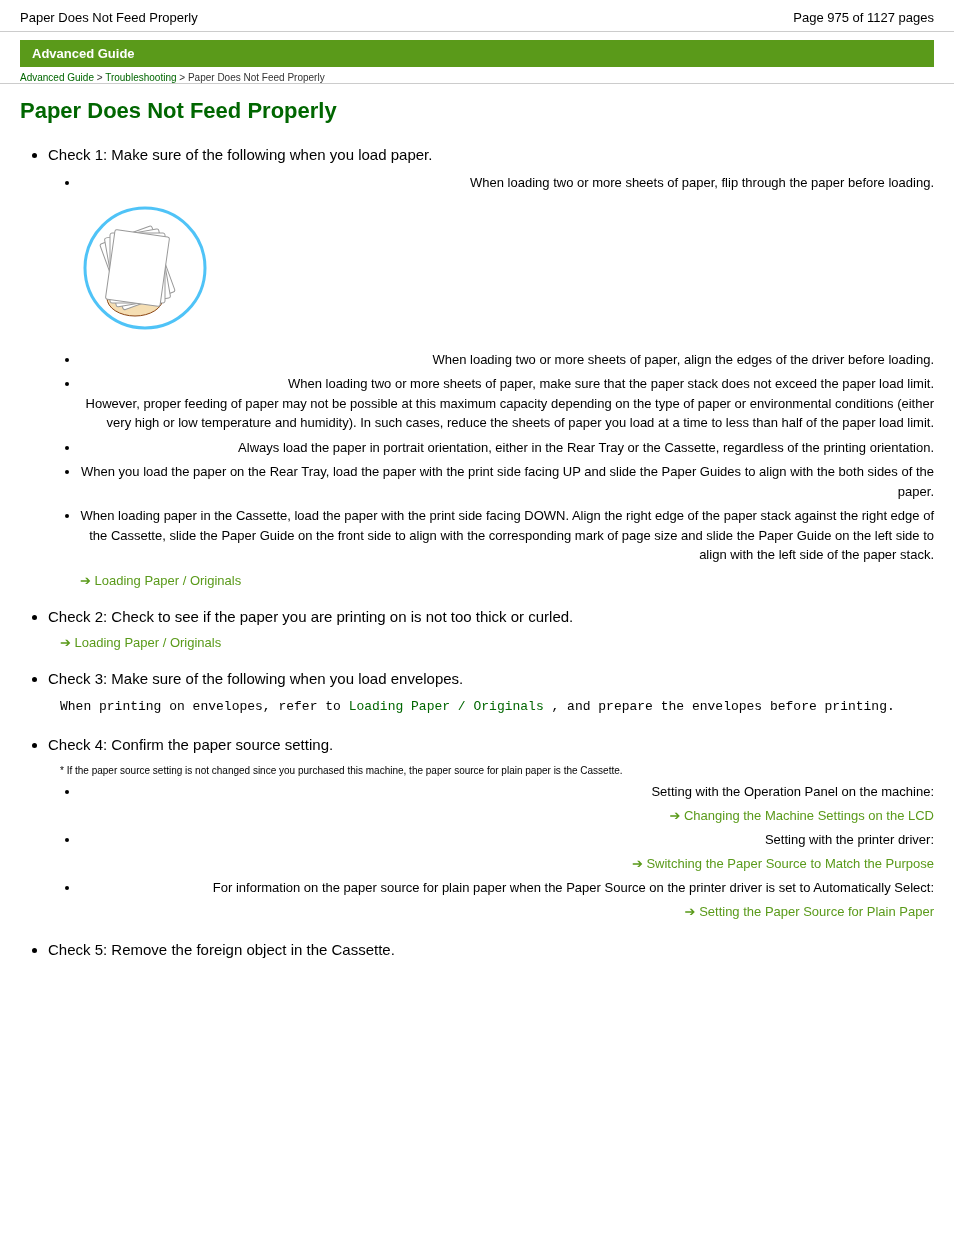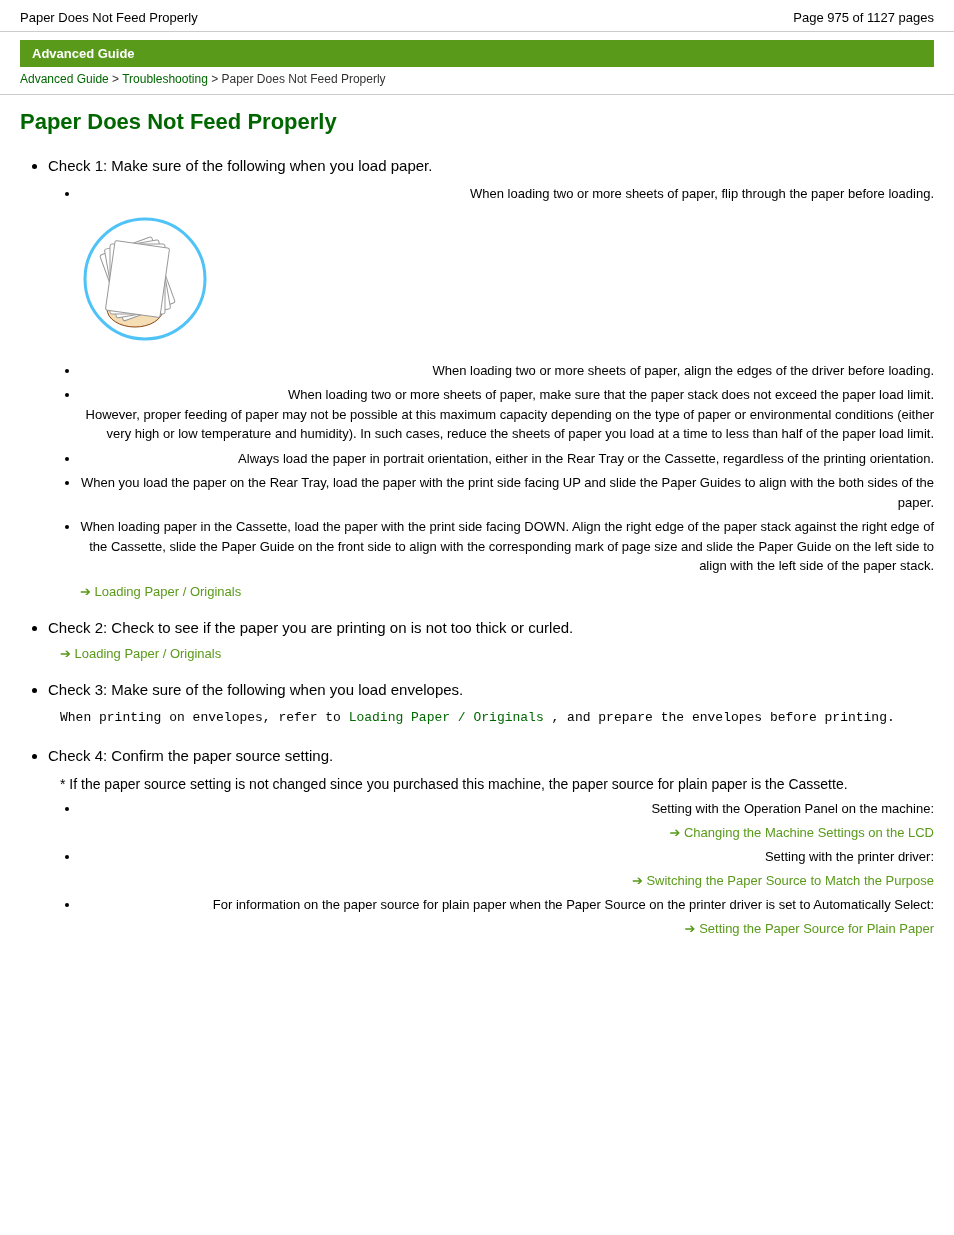--- a/index.html
+++ b/index.html
@@ -26,22 +26,22 @@
       color: #fff;
       font-weight: bold;
       font-size: 13px;
       padding: 6px 12px;
       margin: 8px 20px 0 20px;
       display: inline-block;
       width: calc(100% - 40px);
     }
 
     .breadcrumb {
-      padding: 5px 20px 8px 20px;
-      font-size: 12px;
+      padding: 5px 20px 0 20px;
+      font-size: 10px;
       border-bottom: 1px solid #ccc;
       margin-bottom: 14px;
     }
 
     .breadcrumb a {
       color: #006600;
       text-decoration: none;
     }
 
     .breadcrumb span {
@@ -121,21 +121,21 @@
       list-style: disc;
       margin-left: 28px;
       line-height: 1.4;
       margin-bottom: 8px;
     }
 
     .note-text {
       margin-left: 40px;
       line-height: 1.5;
       margin-bottom: 4px;
-      font-size: 14px;
+      font-size: 10px;
     }
 
     .inline-link {
       color: #006600;
       text-decoration: none;
     }
   </style>
 </head>
 <body>
 
@@ -236,17 +236,20 @@
       </li>
       <li>
         For information on the paper source for plain paper when the Paper Source on the printer driver is set to Automatically Select:<br>
         <div style="margin-top:4px;">
           <a href="#" class="link-arrow">Setting the Paper Source for Plain Paper</a>
         </div>
       </li>
     </ul>
   </div>
 
+  <div class="check-item">
+    <h2 class="check-title">Check 5: Remove the foreign object in the Cassette.</h2>
+  </div>
 
 </div>
 
 
 
 
 </body></html>

